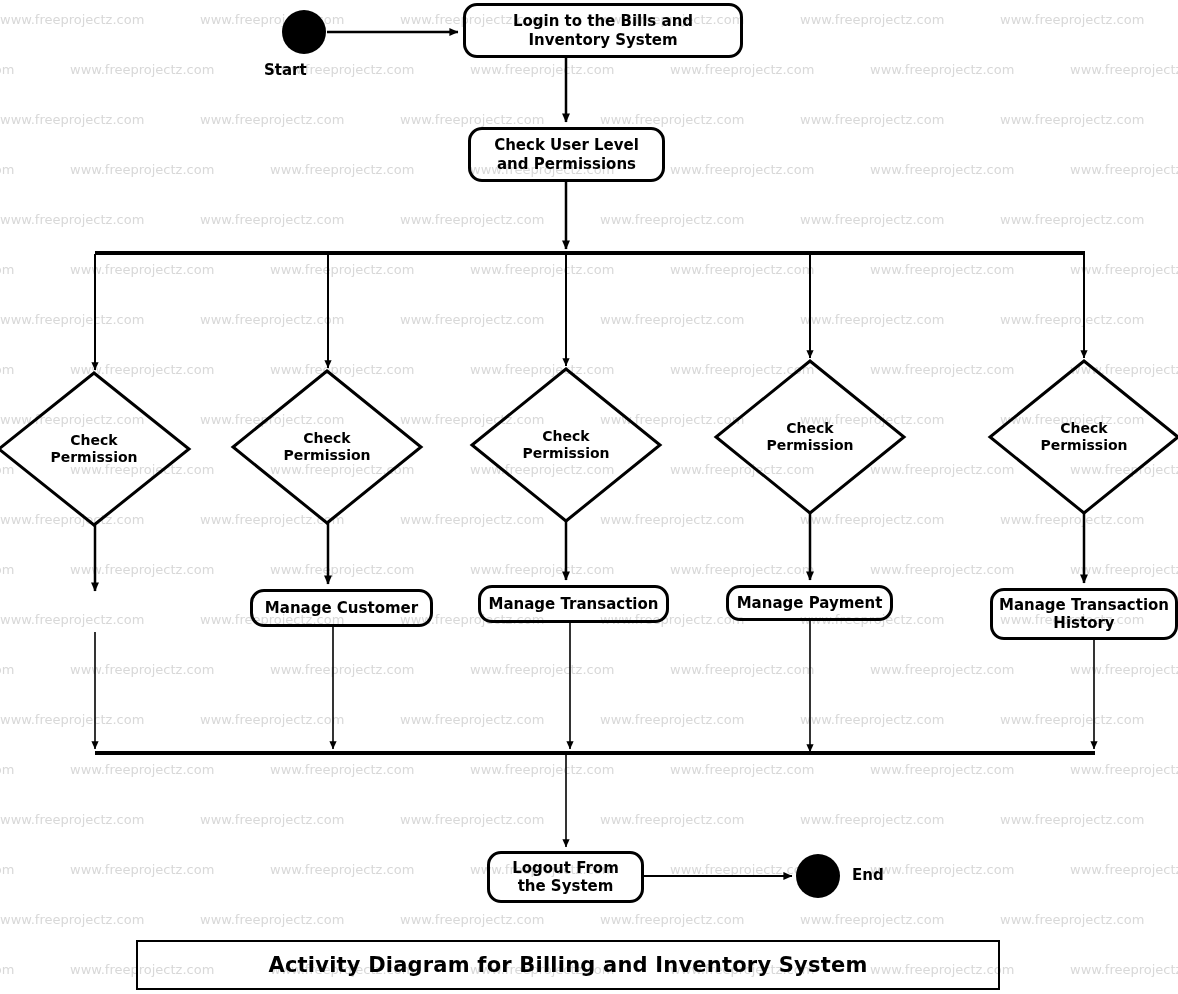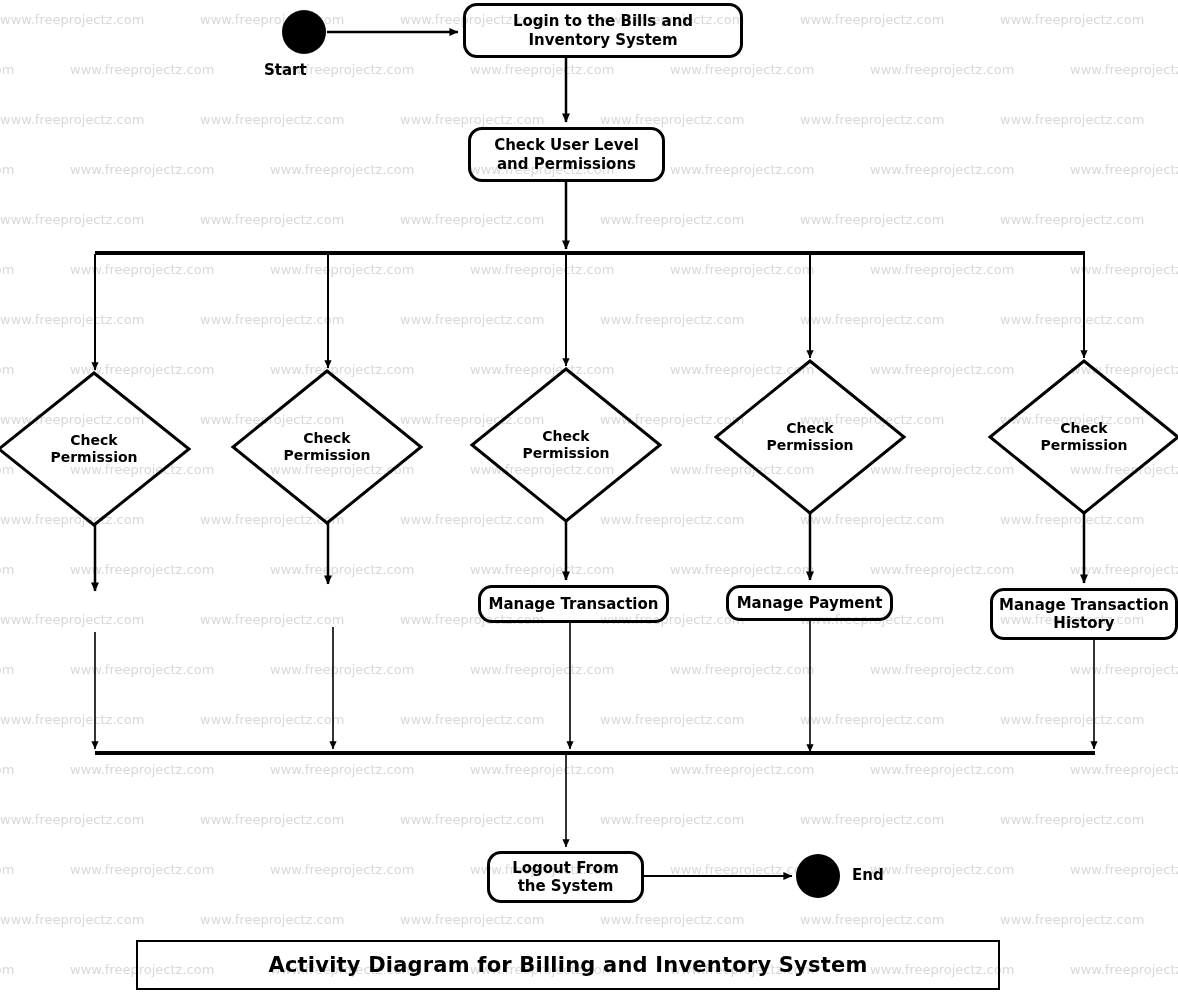--- a/index.html
+++ b/index.html
@@ -348,20 +348,23 @@
 
     <div class="decision" style="left:990px; top:361px; width:188px; height:152px;">
       <svg width="188" height="152" viewBox="0 0 188 152">
         <polygon points="94,0 188,76 94,152 0,76" fill="#ffffff" fill-opacity="0" stroke="#000000" stroke-width="3"></polygon>
       </svg>
       <div class="dlabel">Check
 Permission</div>
     </div>
 
 
+    <div class="activity" style="left:250px; top:589px; width:183px; height:38px; font-size:15px;">
+      <span>Manage Customer</span>
+    </div>
 
     <div class="activity" style="left:478px; top:585px; width:191px; height:38px; font-size:15px;">
       <span>Manage Transaction</span>
     </div>
 
     <div class="activity" style="left:726px; top:585px; width:167px; height:36px; font-size:15px;">
       <span>Manage Payment</span>
     </div>
 
     <div class="activity" style="left:990px; top:588px; width:188px; height:52px; font-size:15px;">

